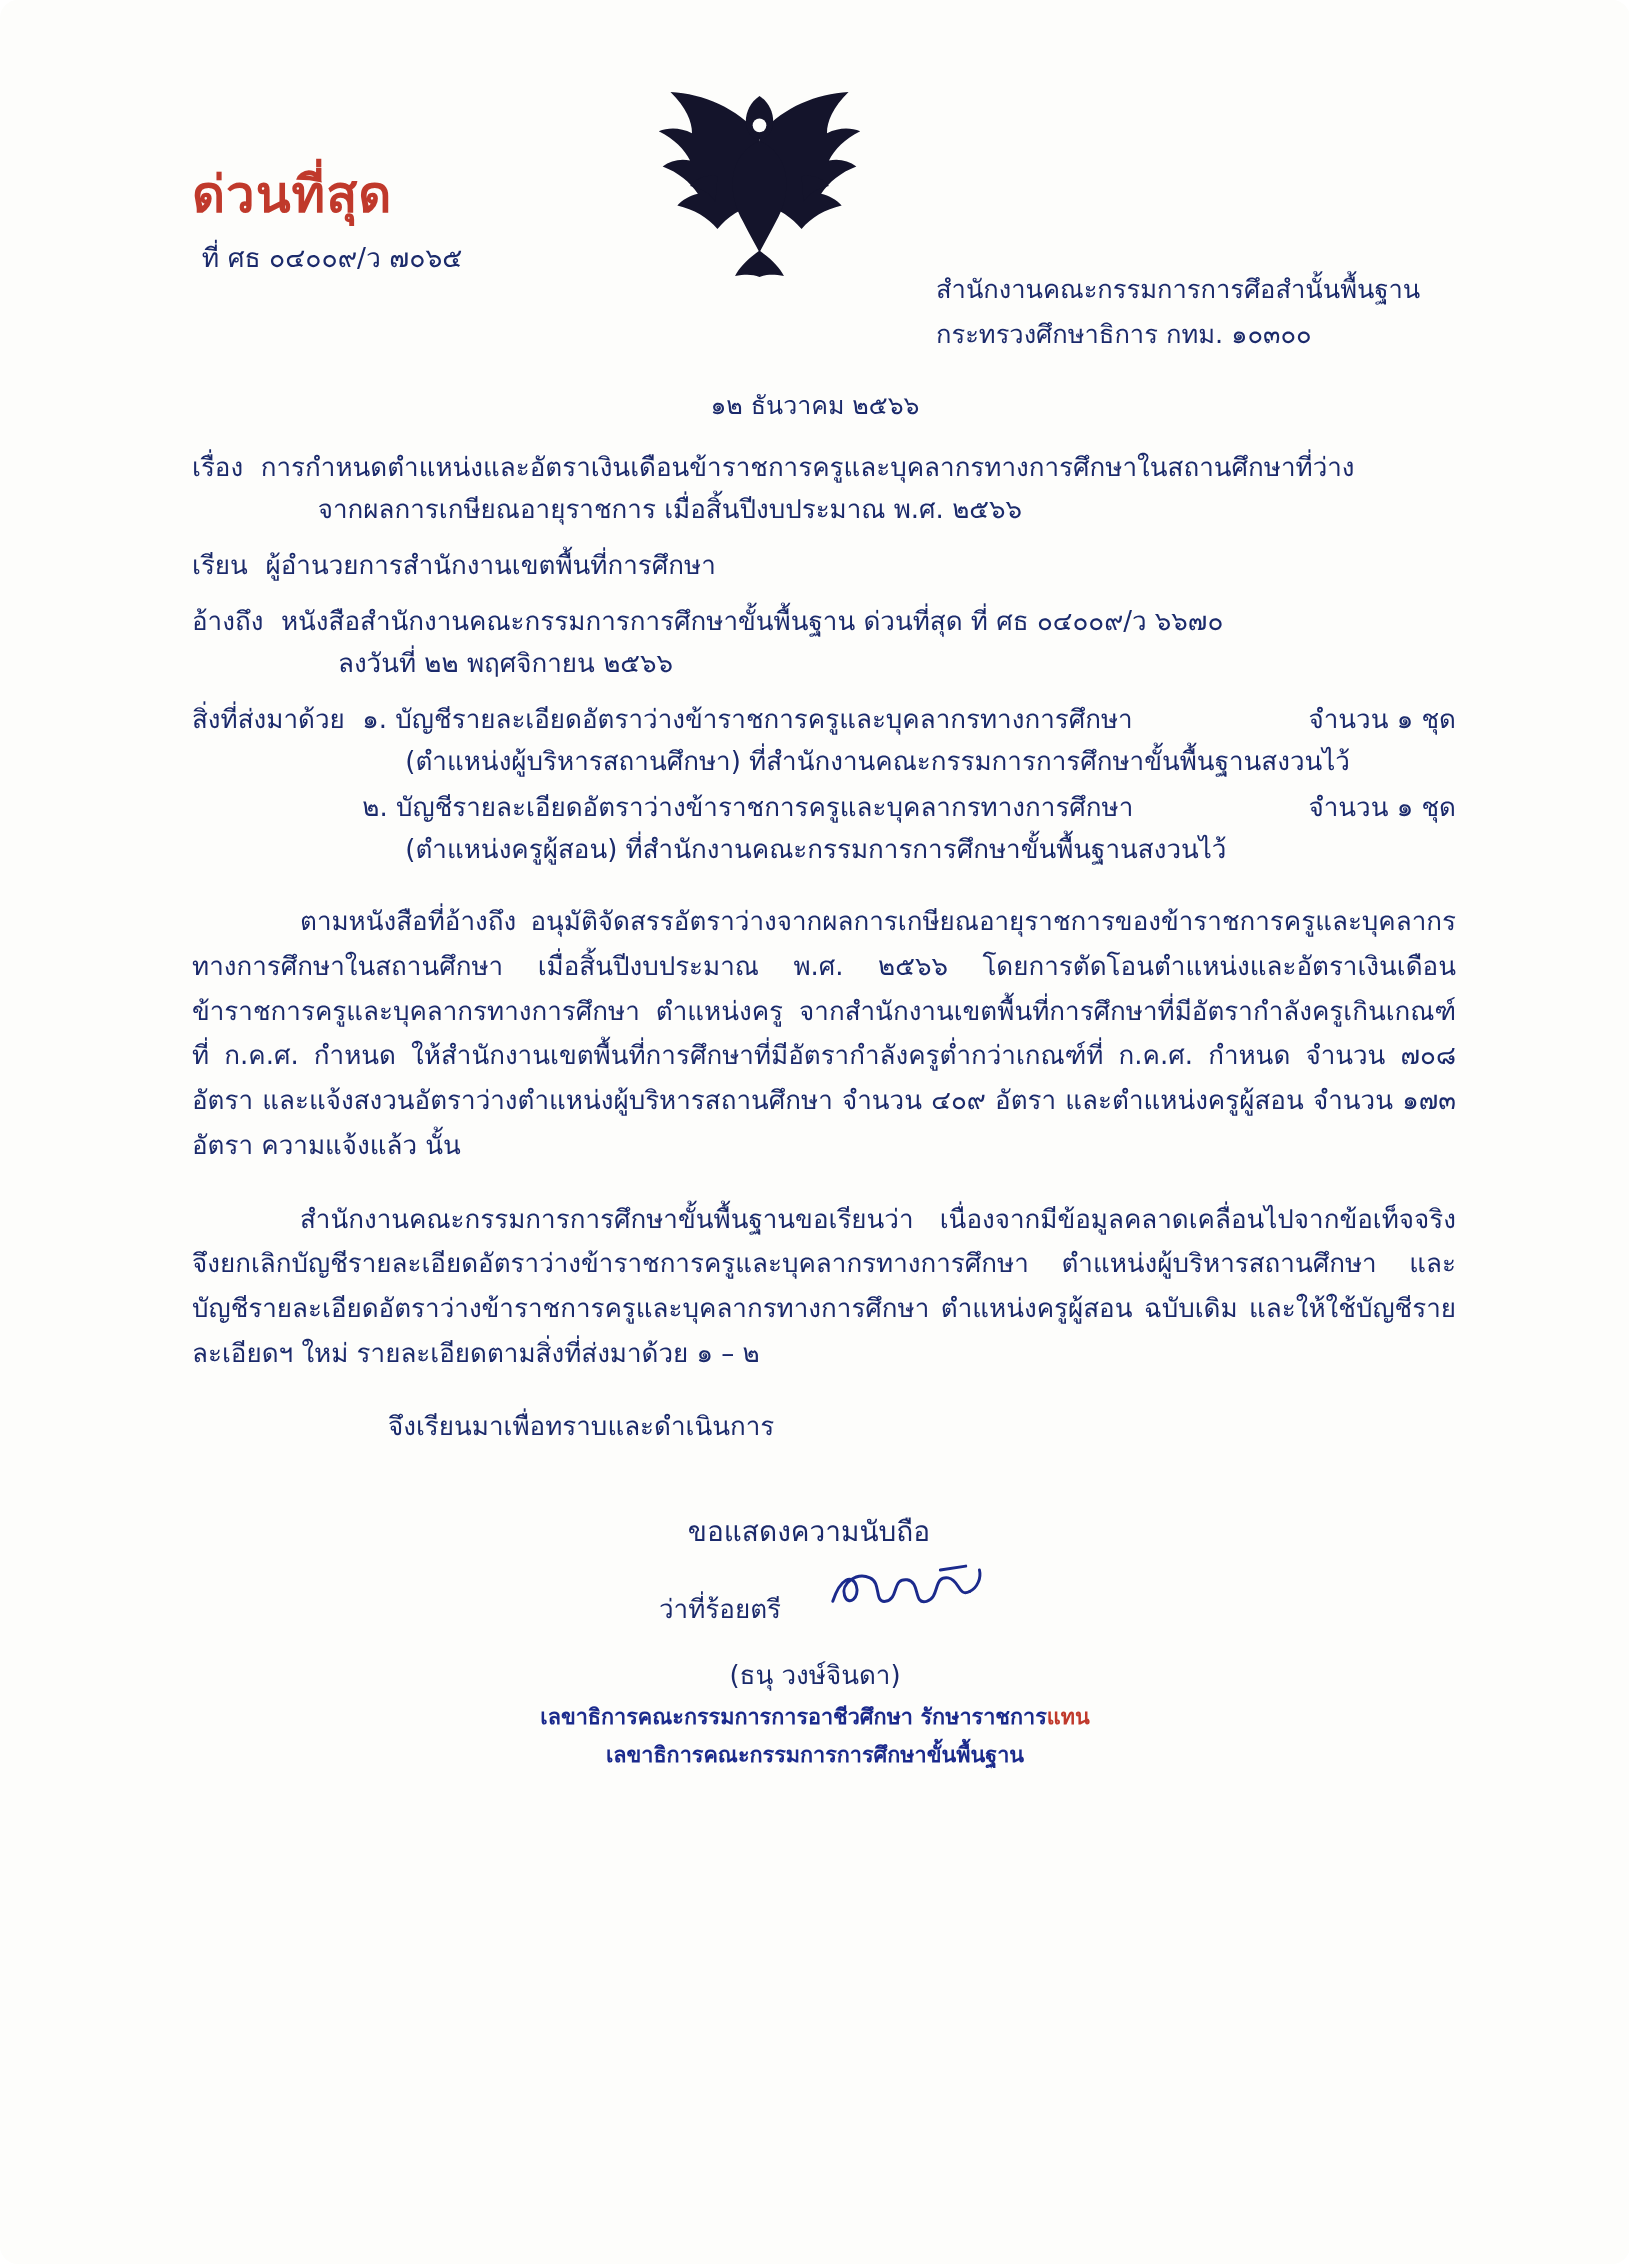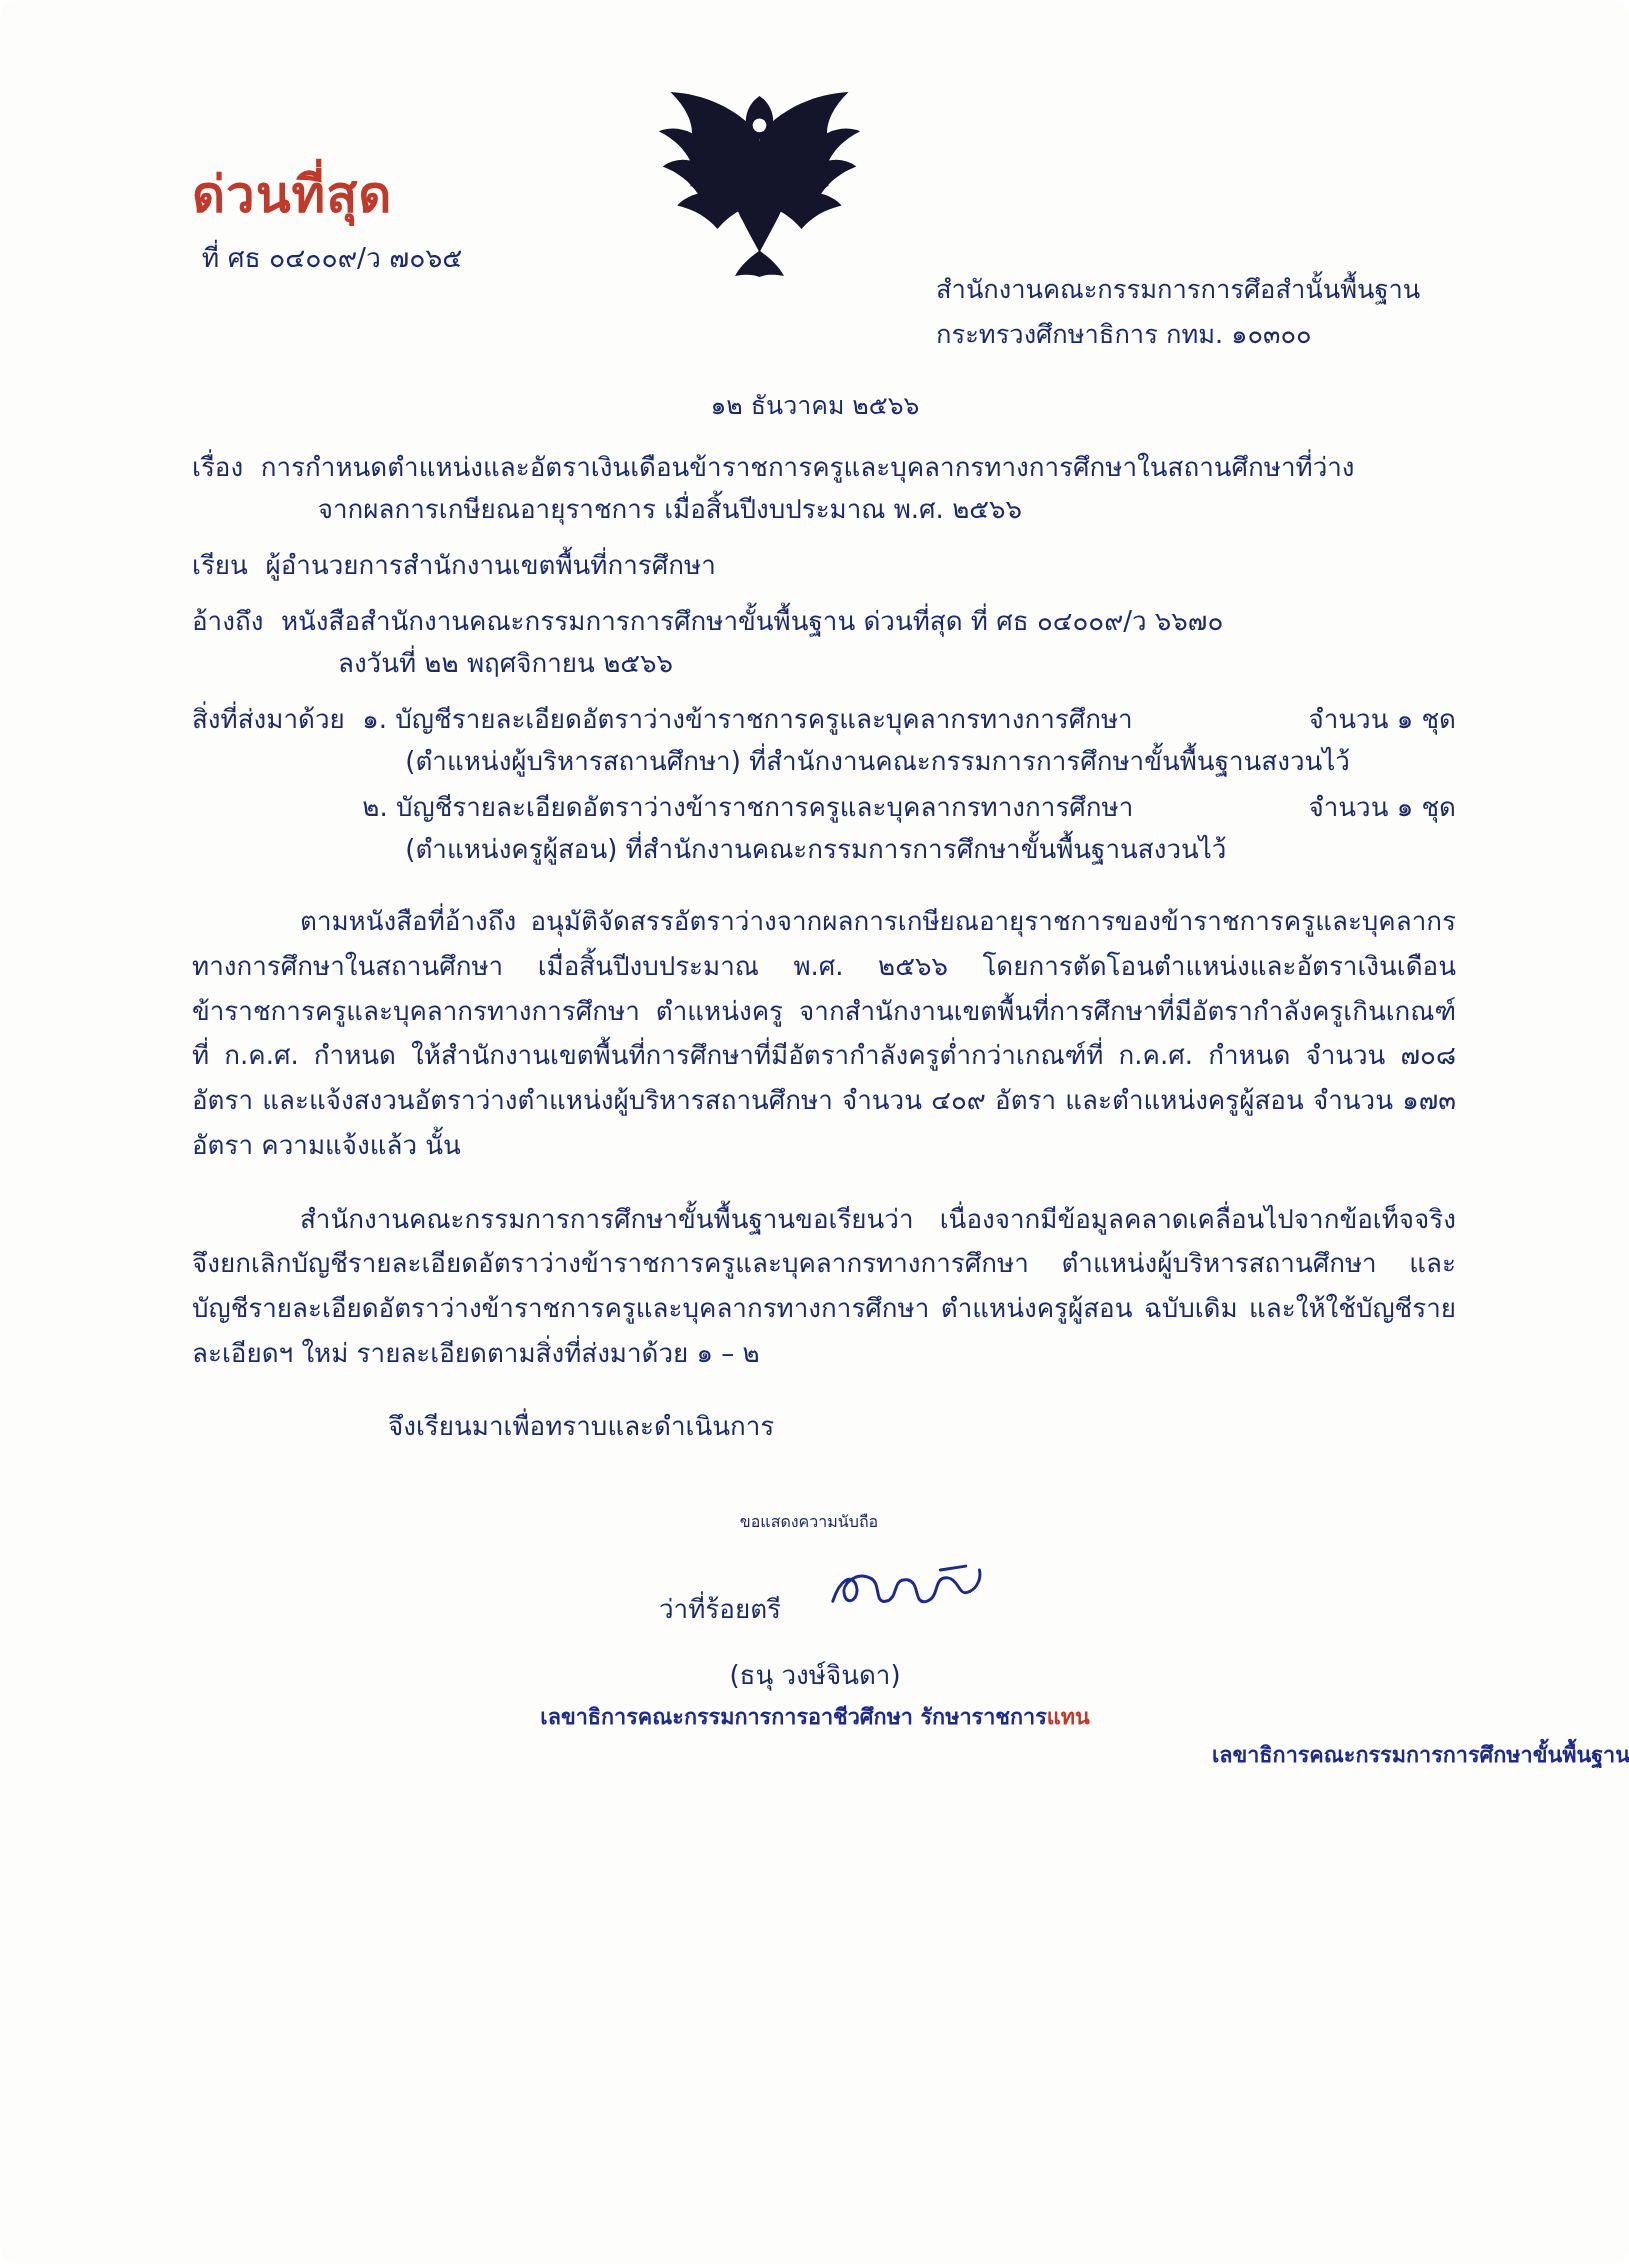--- a/index.html
+++ b/index.html
@@ -124,21 +124,21 @@
   }
 
   
   .regards {
     position: absolute;
     left: 0;
     top: 1509px;
     width: 1618px;
     text-align: center;
     font-family: "DejaVu Sans", sans-serif;
-    font-size: 16px;
+    font-size: 28px;
     color: #1b2a6b;
   }
   .sig-rank {
     position: absolute;
     left: 659px;
     top: 1588px;
     font-family: "DejaVu Sans", sans-serif;
     font-size: 26px;
     color: #1b2a6b;
   }
@@ -163,21 +163,21 @@
     position: absolute;
     left: 0;
     width: 1630px;
     text-align: center;
     font-family: "DejaVu Sans", sans-serif;
     font-size: 21.6px;
     font-weight: bold;
     color: #1b2a8c;
   }
   .sig-title1 { top: 1699px; }
-  .sig-title2 { top: 1737px; text-align: right; }
+  .sig-title2 { top: 1737px; }
   .sig-title1 .red { color: #c0392b; }
 
   
   .footer {
     position: absolute;
     left: 192px;
     top: 1843px;
     font-family: "DejaVu Sans", sans-serif;
     font-size: 26px;
     color: #1b2a6b;

